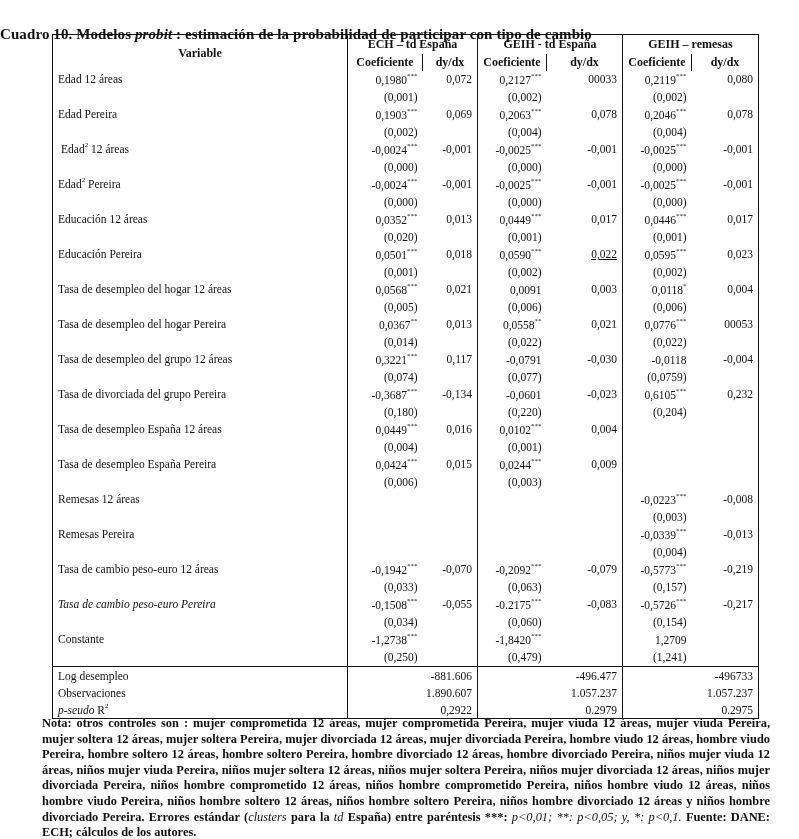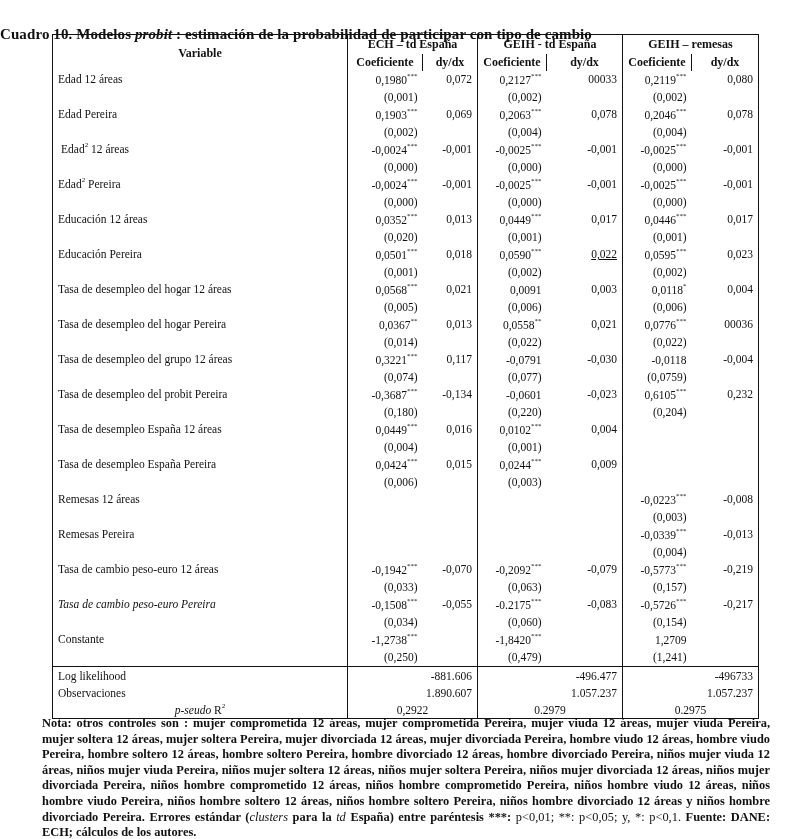--- a/index.html
+++ b/index.html
@@ -18,25 +18,25 @@
   .grp { border-right:1.5px solid #111; }
   .rb { border-right:1.5px solid #111; }
   .lb { border-left:1.5px solid #111; }
   .coef-row td { height:17px; }
   .se-row td { height:18px; }
   td.num { text-align:right; }
   td.var { text-align:left; padding-left:6px; }
   sup { font-size:7px; vertical-align:6px; line-height:0; }
   .stats td { height:17px; }
   .stats-top td { border-top:1.5px solid #111; }
-  .stats-bot td { border-bottom:1.5px solid #111;text-align:center; }
+  .stats-bot td { border-bottom:1.5px solid #111; }
   .note { position:absolute; left:42px; top:716px; width:728px; font-weight:bold;
           font-size:12.4px; line-height:15.6px; text-align:justify; }
   .note i { font-style:italic; font-weight:normal; }
-  .note .nb { font-weight:normal; }
+  .note .nb { font-weight:normal;font-style:italic; }
 </style>
 </head>
 <body>
 
 <div class="title"><span>Cuadro 10. Modelos </span><i>probit</i><span> : estimación de la probabilidad de participar con tipo de cambio</span></div>
 
 <table class="main">
   <colgroup>
     <col style="width:295px">
       <col style="width:75px">
@@ -161,21 +161,21 @@
         <td class="num">(0,006)</td>
         <td class="num">(0,006)</td>
       </tr>
       <tr class="coef-row">
         <td class="var lb rb" rowspan="2" style="vertical-align: top; padding-top: 2px;"><span>Tasa de desempleo del hogar Pereira</span></td>
         <td class="num"><span>0,0367</span><sup>**</sup></td>
         <td class="num rb" rowspan="2" style="vertical-align: top; padding-top: 2px;">0,013</td>
         <td class="num"><span>0,0558</span><sup>**</sup></td>
         <td class="num rb" rowspan="2" style="vertical-align: top; padding-top: 2px;">0,021</td>
         <td class="num"><span>0,0776</span><sup>***</sup></td>
-        <td class="num rb" rowspan="2" style="vertical-align: top; padding-top: 2px;">00036</td>
+        <td class="num rb" rowspan="2" style="vertical-align: top; padding-top: 2px;">00053</td>
       </tr>
       <tr class="se-row">
         <td class="num">(0,014)</td>
         <td class="num">(0,022)</td>
         <td class="num">(0,022)</td>
       </tr>
       <tr class="coef-row">
         <td class="var lb rb" rowspan="2" style="vertical-align: top; padding-top: 2px;"><span>Tasa de desempleo del grupo 12 áreas</span></td>
         <td class="num"><span>0,3221</span><sup>***</sup></td>
         <td class="num rb" rowspan="2" style="vertical-align: top; padding-top: 2px;">0,117</td>
@@ -183,21 +183,21 @@
         <td class="num rb" rowspan="2" style="vertical-align: top; padding-top: 2px;">-0,030</td>
         <td class="num"><span>-0,0118</span><sup></sup></td>
         <td class="num rb" rowspan="2" style="vertical-align: top; padding-top: 2px;">-0,004</td>
       </tr>
       <tr class="se-row">
         <td class="num">(0,074)</td>
         <td class="num">(0,077)</td>
         <td class="num">(0,0759)</td>
       </tr>
       <tr class="coef-row">
-        <td class="var lb rb" rowspan="2" style="vertical-align: top; padding-top: 2px;"><span>Tasa de desempleo del probit Pereira</span></td>
+        <td class="var lb rb" rowspan="2" style="vertical-align: top; padding-top: 2px;"><span>Tasa de divorciada del grupo Pereira</span></td>
         <td class="num"><span>-0,3687</span><sup>***</sup></td>
         <td class="num rb" rowspan="2" style="vertical-align: top; padding-top: 2px;">-0,134</td>
         <td class="num"><span>-0,0601</span><sup></sup></td>
         <td class="num rb" rowspan="2" style="vertical-align: top; padding-top: 2px;">-0,023</td>
         <td class="num"><span>0,6105</span><sup>***</sup></td>
         <td class="num rb" rowspan="2" style="vertical-align: top; padding-top: 2px;">0,232</td>
       </tr>
       <tr class="se-row">
         <td class="num">(0,180)</td>
         <td class="num">(0,220)</td>
@@ -297,21 +297,21 @@
         <td class="num rb" rowspan="2" style="vertical-align: top; padding-top: 2px;"></td>
       </tr>
       <tr class="se-row">
         <td class="num">(0,250)</td>
         <td class="num">(0,479)</td>
         <td class="num">(1,241)</td>
       </tr>
     </tbody>
   <tbody id="stats-rows">
       <tr class="stats stats-top">
-        <td class="var lb rb"><span>Log likelihood</span></td>
+        <td class="var lb rb"><span>Log desempleo</span></td>
         <td colspan="2" class="num rb">-881.606</td>
         <td colspan="2" class="num rb">-496.477</td>
         <td colspan="2" class="num rb">-496733</td>
       </tr>
       <tr class="stats">
         <td class="var lb rb"><span>Observaciones</span></td>
         <td colspan="2" class="num rb">1.890.607</td>
         <td colspan="2" class="num rb">1.057.237</td>
         <td colspan="2" class="num rb">1.057.237</td>
       </tr>

